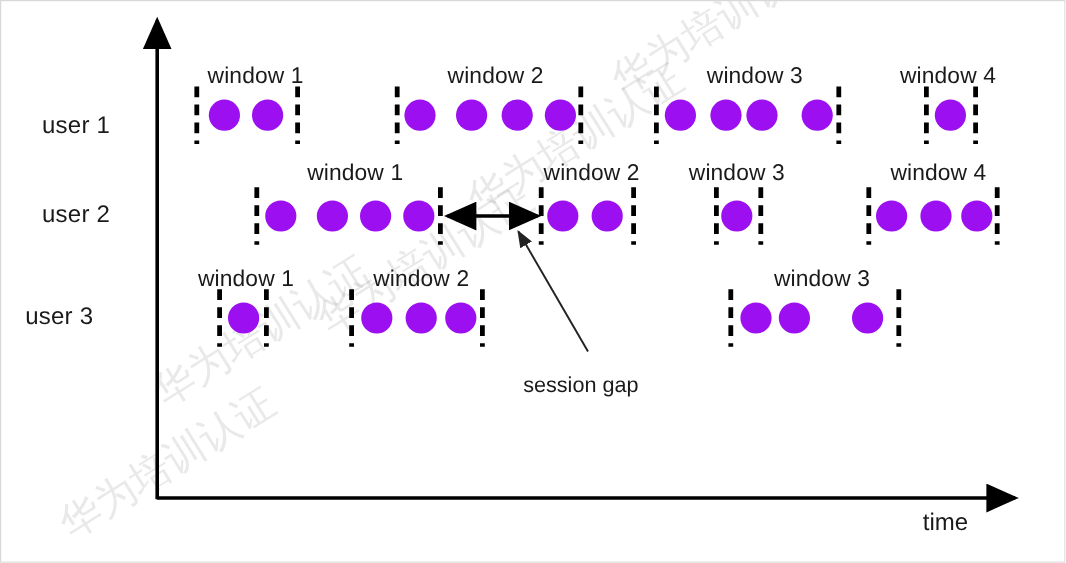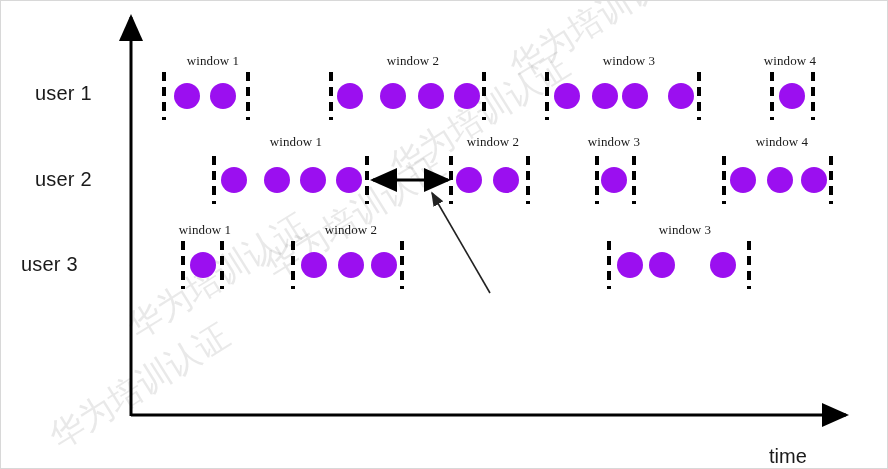--- a/index.html
+++ b/index.html
@@ -28,23 +28,22 @@
     position: absolute;
     color: #1a1a1a;
     white-space: nowrap;
     font-family: "Liberation Sans", "DejaVu Sans", sans-serif;
   }
   .user-label {
     font-size: 20px;
     letter-spacing: 0.2px;
   }
   .window-label {
-    font-size: 13px;
+    font-size: 19px;
     letter-spacing: 0.1px;
-    font-family: Liberation Serif, serif;
   }
   .gap-label {
     font-size: 18px;
   }
   .time-label {
     font-size: 20px;
   }
   .watermark {
     position: absolute;
     color: rgba(120,120,120,0.16);
@@ -137,31 +136,32 @@
         <circle cx="383" cy="264" r="13" fill="#9B0FF0"></circle>
         <line x1="608" x2="608" y1="240" y2="288" stroke="#000000" stroke-width="4" stroke-dasharray="9 6"></line>
         <line x1="748" x2="748" y1="240" y2="288" stroke="#000000" stroke-width="4" stroke-dasharray="9 6"></line>
         <circle cx="629" cy="264" r="13" fill="#9B0FF0"></circle>
         <circle cx="661" cy="264" r="13" fill="#9B0FF0"></circle>
         <circle cx="722" cy="264" r="13" fill="#9B0FF0"></circle>
       </g>
   </svg>
 
   <div id="text-layer">
-      <div class="lbl user-label" style="left: 34px; top: 81px;">user 1</div>
+      <div class="lbl user-label" style="left: 34px; top: 93px;">user 1</div>
       <div class="lbl window-label" style="left: 212px; top: 52px; transform: translateX(-50%);">window 1</div>
       <div class="lbl window-label" style="left: 412px; top: 52px; transform: translateX(-50%);">window 2</div>
       <div class="lbl window-label" style="left: 628px; top: 52px; transform: translateX(-50%);">window 3</div>
       <div class="lbl window-label" style="left: 789px; top: 52px; transform: translateX(-50%);">window 4</div>
       <div class="lbl user-label" style="left: 34px; top: 167px; text-align: right;">user 2</div>
       <div class="lbl window-label" style="left: 295px; top: 133px; transform: translateX(-50%);">window 1</div>
       <div class="lbl window-label" style="left: 492px; top: 133px; transform: translateX(-50%);">window 2</div>
       <div class="lbl window-label" style="left: 613px; top: 133px; transform: translateX(-50%);">window 3</div>
       <div class="lbl window-label" style="left: 781px; top: 133px; transform: translateX(-50%);">window 4</div>
       <div class="lbl user-label" style="left: 20px; top: 252px;">user 3</div>
       <div class="lbl window-label" style="left: 204px; top: 221px; transform: translateX(-50%);">window 1</div>
       <div class="lbl window-label" style="left: 350px; top: 221px; transform: translateX(-50%);">window 2</div>
       <div class="lbl window-label" style="left: 684px; top: 221px; transform: translateX(-50%);">window 3</div>
     </div>
 
-  <div class="lbl time-label" style="left:768px; top:424px;margin-top:20px;">time</div>
+  <div class="lbl gap-label" style="left:435px; top:310px;">session gap</div>
+  <div class="lbl time-label" style="left:768px; top:424px;">time</div>
 
 </div>
 
 </body></html>

